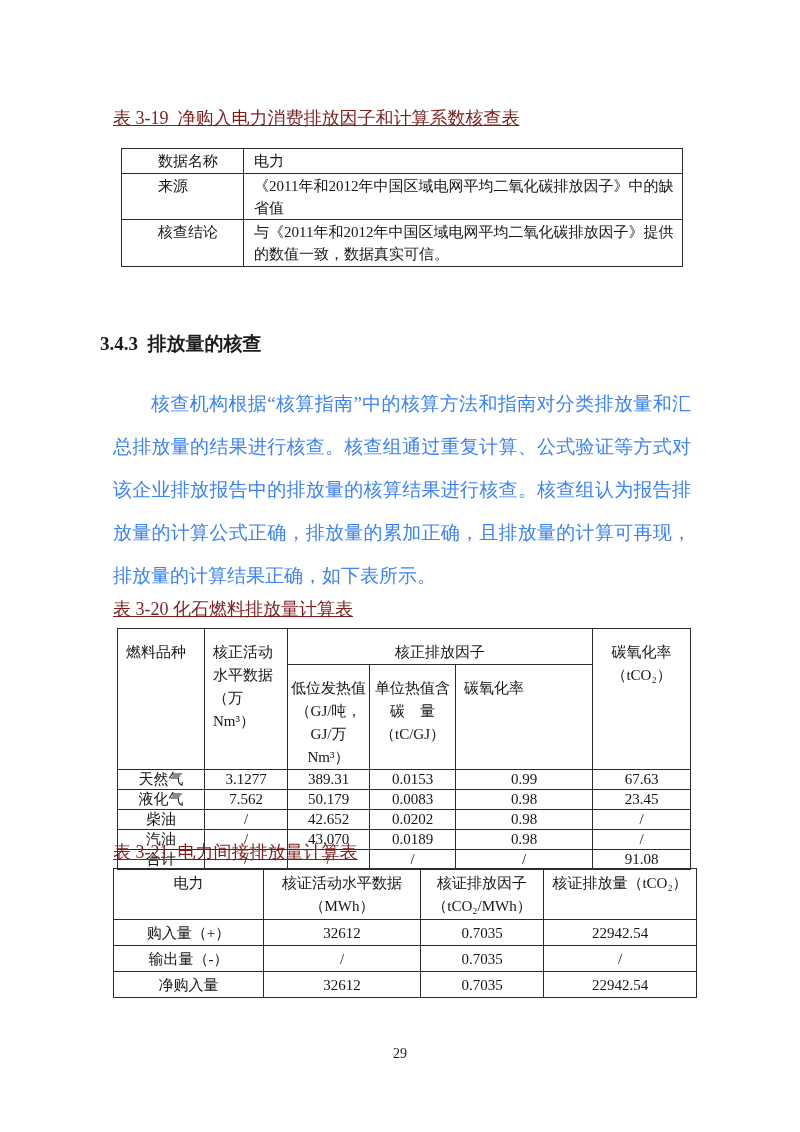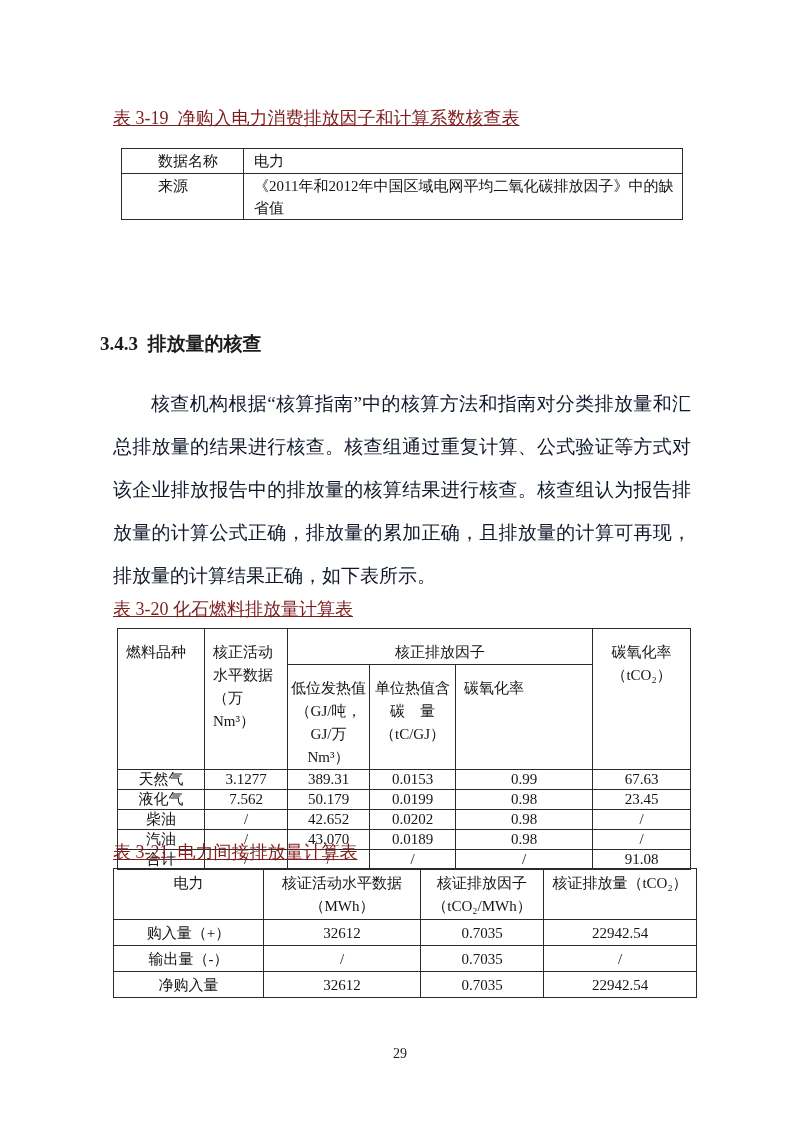--- a/index.html
+++ b/index.html
@@ -15,21 +15,21 @@
   .tbl-title {
     left:113px; width:578px; text-align:left;
     font-size:18px; white-space:pre-wrap; color:#7f1d1d;text-decoration:underline;
   }
   .sec-heading {
     left:100px; font-size:19px; font-weight:bold; white-space:pre-wrap;
   }
   .para {
     left:113px; width:578px;
     font-size:19px; line-height:43px; text-align:justify;
-    text-indent:2em; color:#0f172a;
+    text-indent:2em; color:#3b82f6;
   }
 
   
   table { border-collapse:collapse; table-layout:fixed; }
   td {
     border:1px solid #2b2b2b; font-size:15px; line-height:22px;
     overflow:hidden; color:#141414;
   }
 
   
@@ -73,20 +73,24 @@
       <col style="width:439px">
     </colgroup>
   <tbody>
       <tr class="r1">
     <td class="lbl">数据名称</td>
     <td class="val">电力</td>
   </tr>
   <tr class="r4">
     <td class="lbl">来源</td>
     <td class="val">《2011年和2012年中国区域电网平均二氧化碳排放因子》中的缺省值</td>
+  </tr>
+  <tr class="r5">
+    <td class="lbl">核查结论</td>
+    <td class="val">与《2011年和2012年中国区域电网平均二氧化碳排放因子》提供的数值一致，数据真实可信。</td>
   </tr>
 </tbody>
   </table>
 
 <div class="abs sec-heading" style="top:331px">3.4.3  排放量的核查</div>
 
 <div class="abs para" style="top:382px">核查机构根据“核算指南”中的核算方法和指南对分类排放量和汇总排放量的结果进行核查。核查组通过重复计算、公式验证等方式对该企业排放报告中的排放量的核算结果进行核查。核查组认为报告排放量的计算公式正确，排放量的累加正确，且排放量的计算可再现，排放量的计算结果正确，如下表所示。</div>
 
 <div class="abs tbl-title" style="top:597px">表 3-20 化石燃料排放量计算表</div>
 
@@ -116,21 +120,21 @@
     <td>3.1277</td>
     <td>389.31</td>
     <td>0.0153</td>
     <td>0.99</td>
     <td>67.63</td>
   </tr>
   <tr class="dr">
     <td>液化气</td>
     <td>7.562</td>
     <td>50.179</td>
-    <td>0.0199</td>
+    <td>0.0083</td>
     <td>0.98</td>
     <td>23.45</td>
   </tr>
   <tr class="dr">
     <td>柴油</td>
     <td>/</td>
     <td>42.652</td>
     <td>0.0202</td>
     <td>0.98</td>
     <td>/</td>

